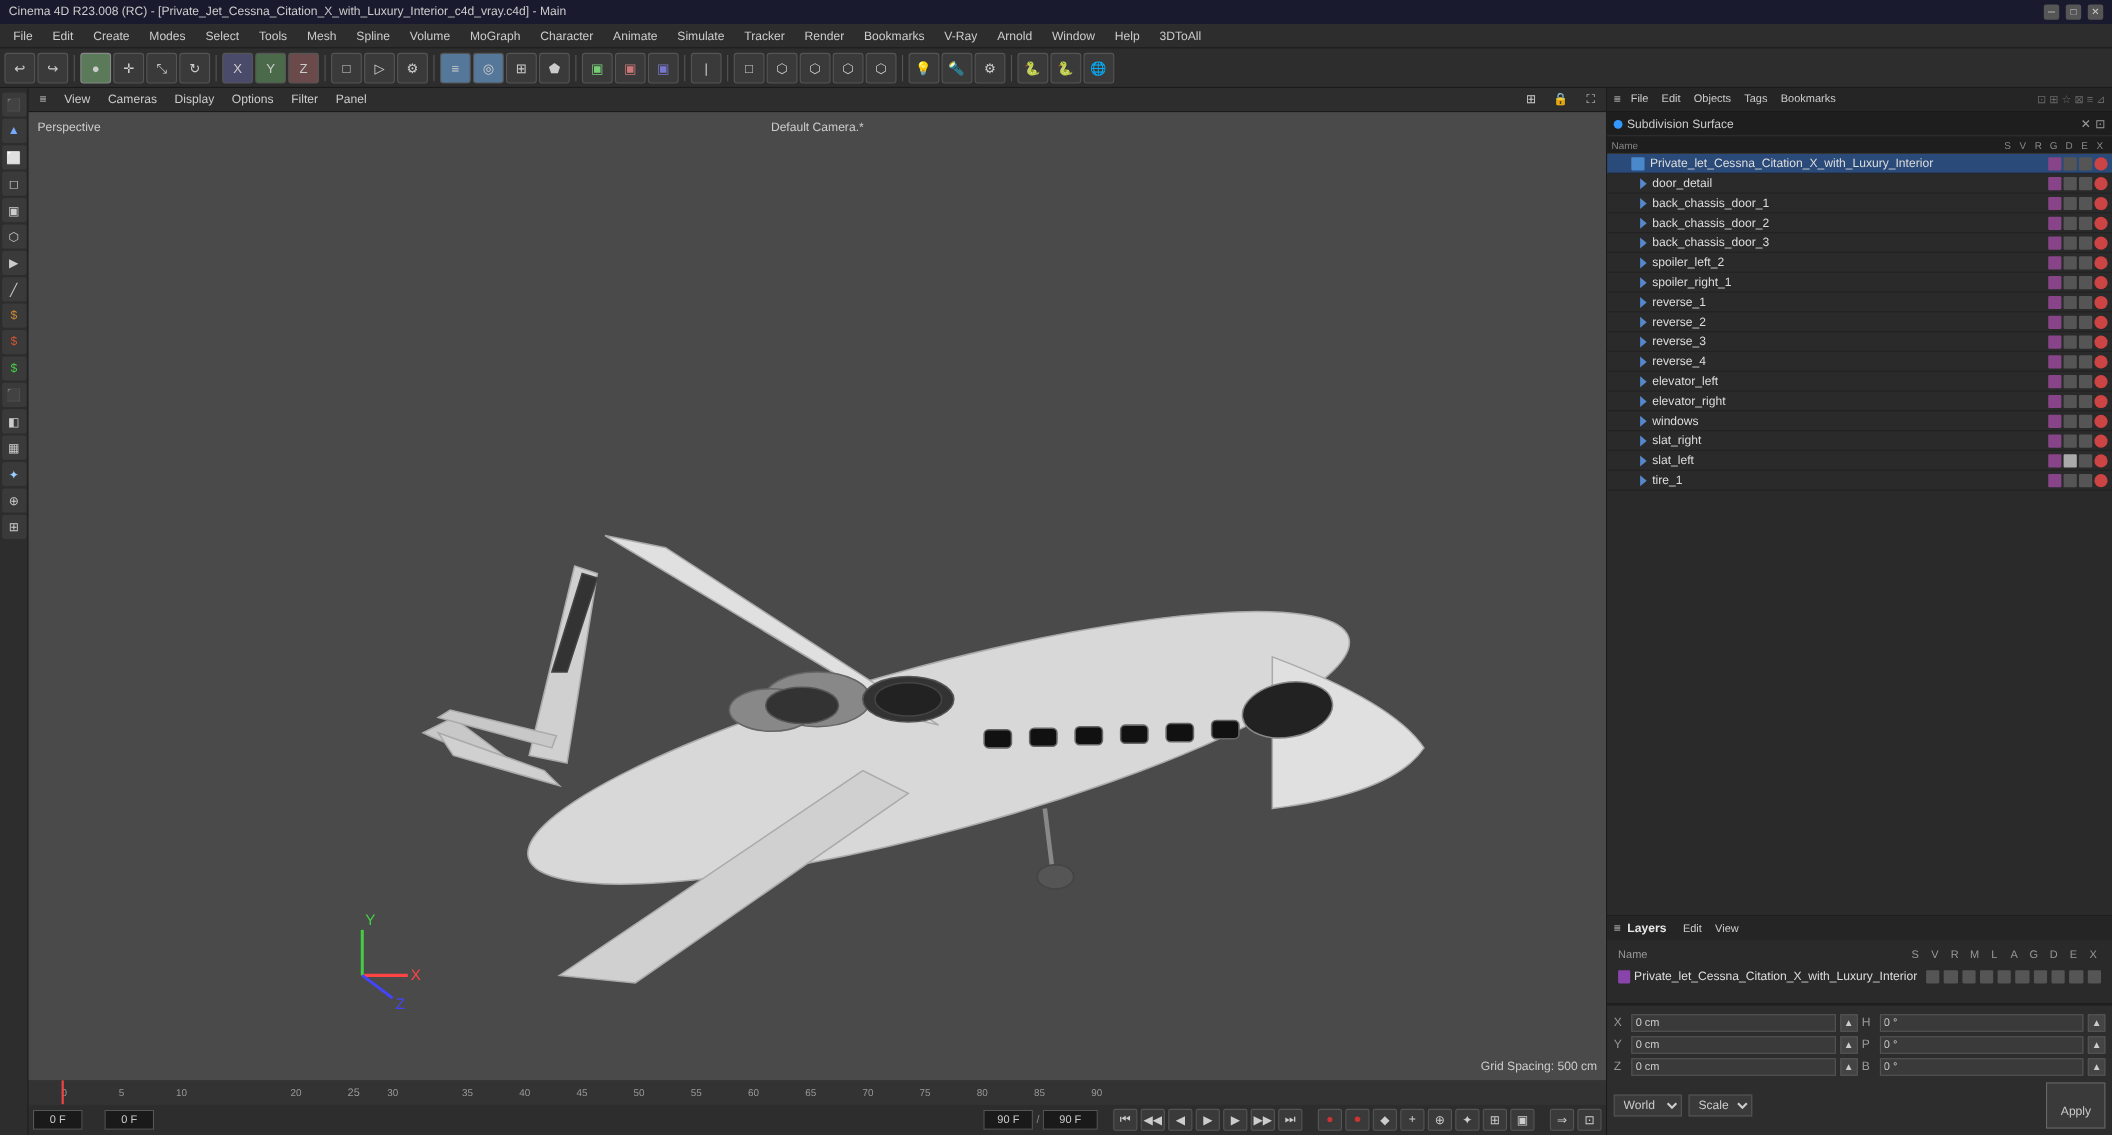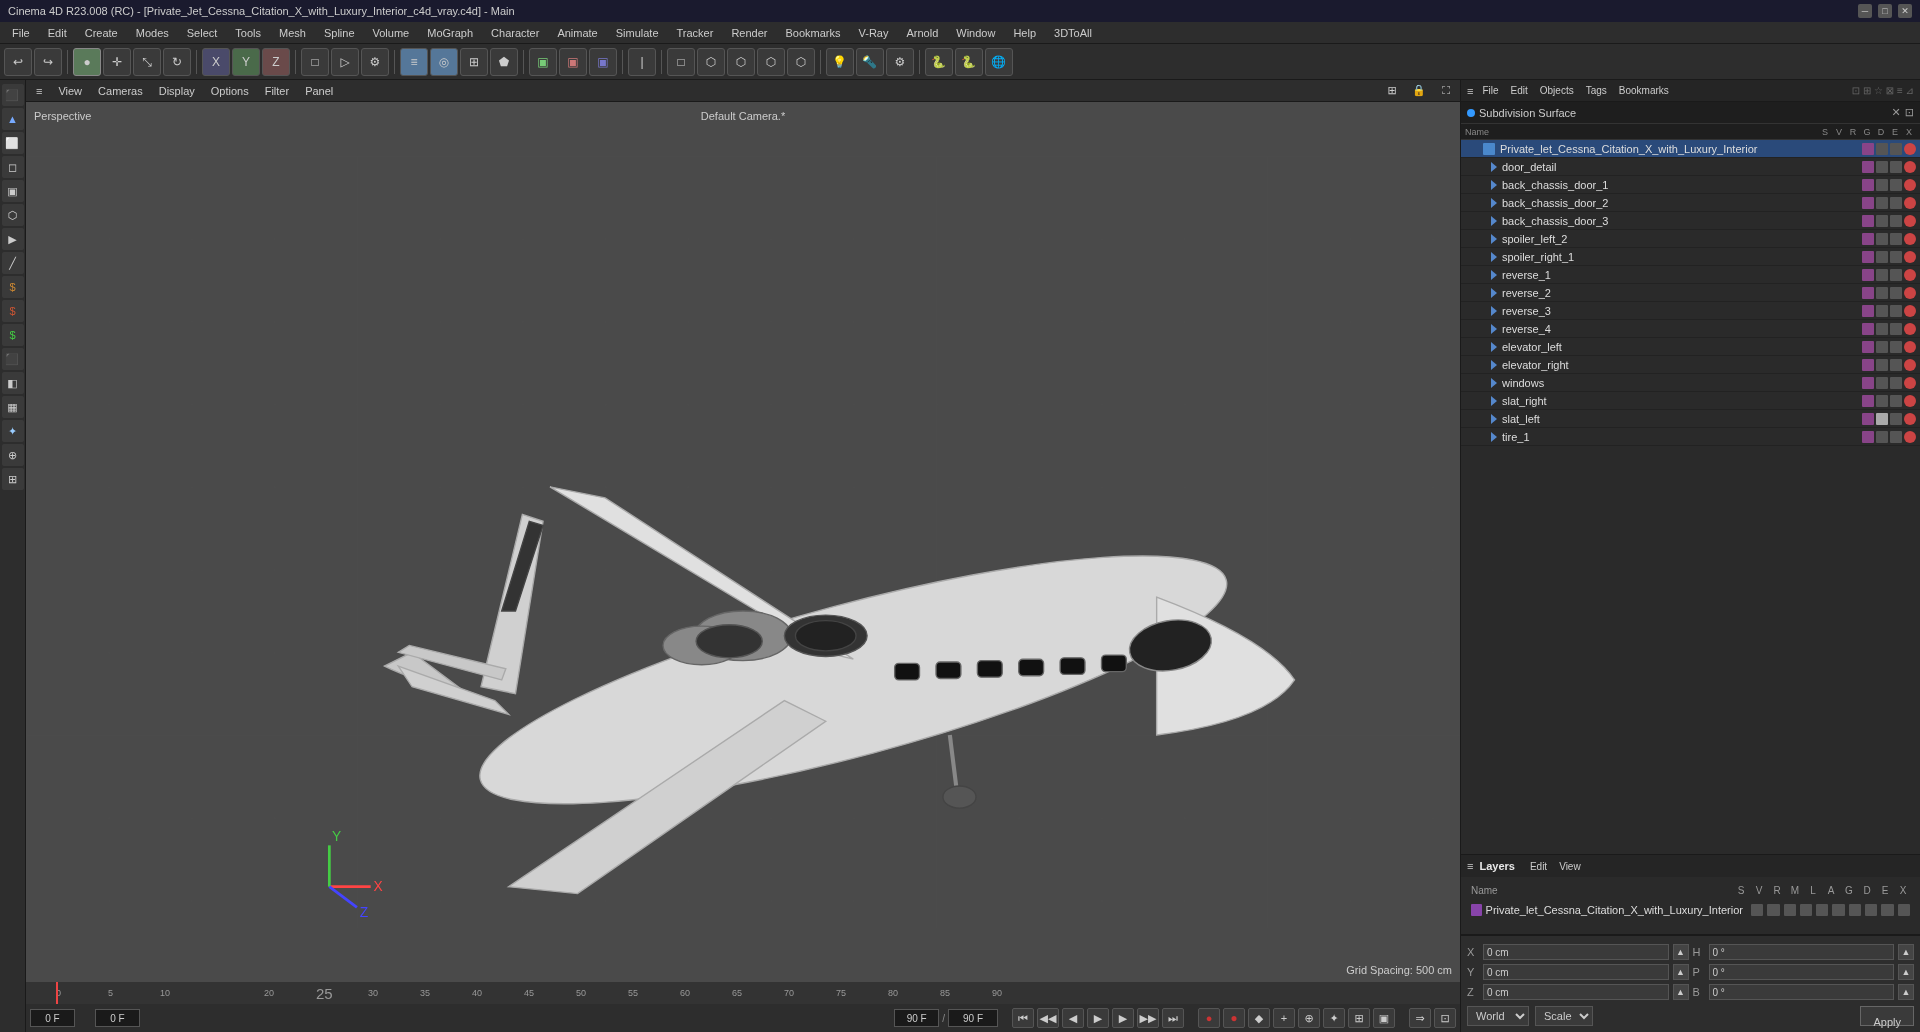--- a/index.html
+++ b/index.html
@@ -277,21 +277,21 @@
       width: 16px; height: 16px; background: #444; border: 1px solid #555;
       display: flex; align-items: center; justify-content: center;
       font-size: 9px; color: #ccc; cursor: pointer;
     }
     .bc-select {
       background: #3a3a3a; border: 1px solid #555; color: #ccc;
       font-size: 11px; padding: 2px 4px; height: 20px;
     }
     .apply-btn {
       background: #3a3a3a; border: 1px solid #666; color: #ccc;
-      font-size: 11px; padding: 9px 12px; height: 20px; cursor: pointer;
+      font-size: 11px; padding: 20px 12px; height: 20px; cursor: pointer;
     }
 
     
     ::-webkit-scrollbar { width: 6px; height: 6px; }
     ::-webkit-scrollbar-track { background: #2a2a2a; }
     ::-webkit-scrollbar-thumb { background: #555; border-radius: 3px; }
     #timeline-ruler-area {
       height: 22px;
       background: #333;
       position: relative;
@@ -530,23 +530,23 @@
           <div class="timeline-tick" style="left:104px;">
               <span style="font-size:9px;color:#999">10</span>
             </div>
           <div class="timeline-tick" style="left:156px;margin-top:22px;">
               <span style="font-size:9px;color:#999">15</span>
             </div>
           <div class="timeline-tick" style="left:208px;">
               <span style="font-size:9px;color:#999">20</span>
             </div>
           <div class="timeline-tick" style="left:260px;">
-              <span style="font-size:15px;color:#999">25</span>
-            </div>
-          <div class="timeline-tick" style="left:312px;">
+              <span style="font-size:10px;color:#999">25</span>
+            </div>
+          <div class="timeline-tick" style="left:296px;">
               <span style="font-size:9px;color:#999">30</span>
             </div>
           <div class="timeline-tick" style="left:364px;">
               <span style="font-size:9px;color:#999">35</span>
             </div>
           <div class="timeline-tick" style="left:416px;">
               <span style="font-size:9px;color:#999">40</span>
             </div>
           <div class="timeline-tick" style="left:468px;">
               <span style="font-size:9px;color:#999">45</span>

